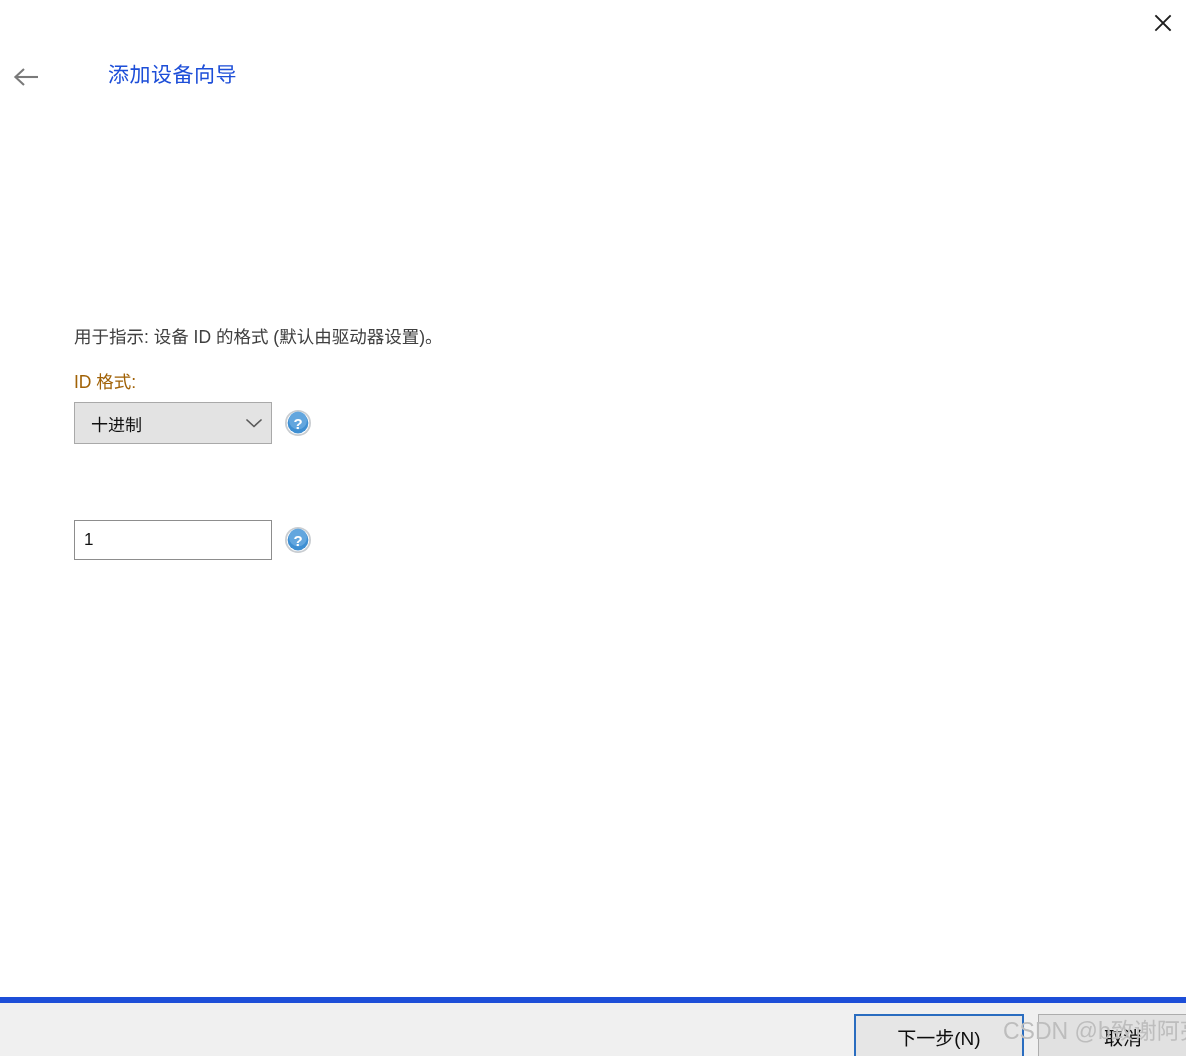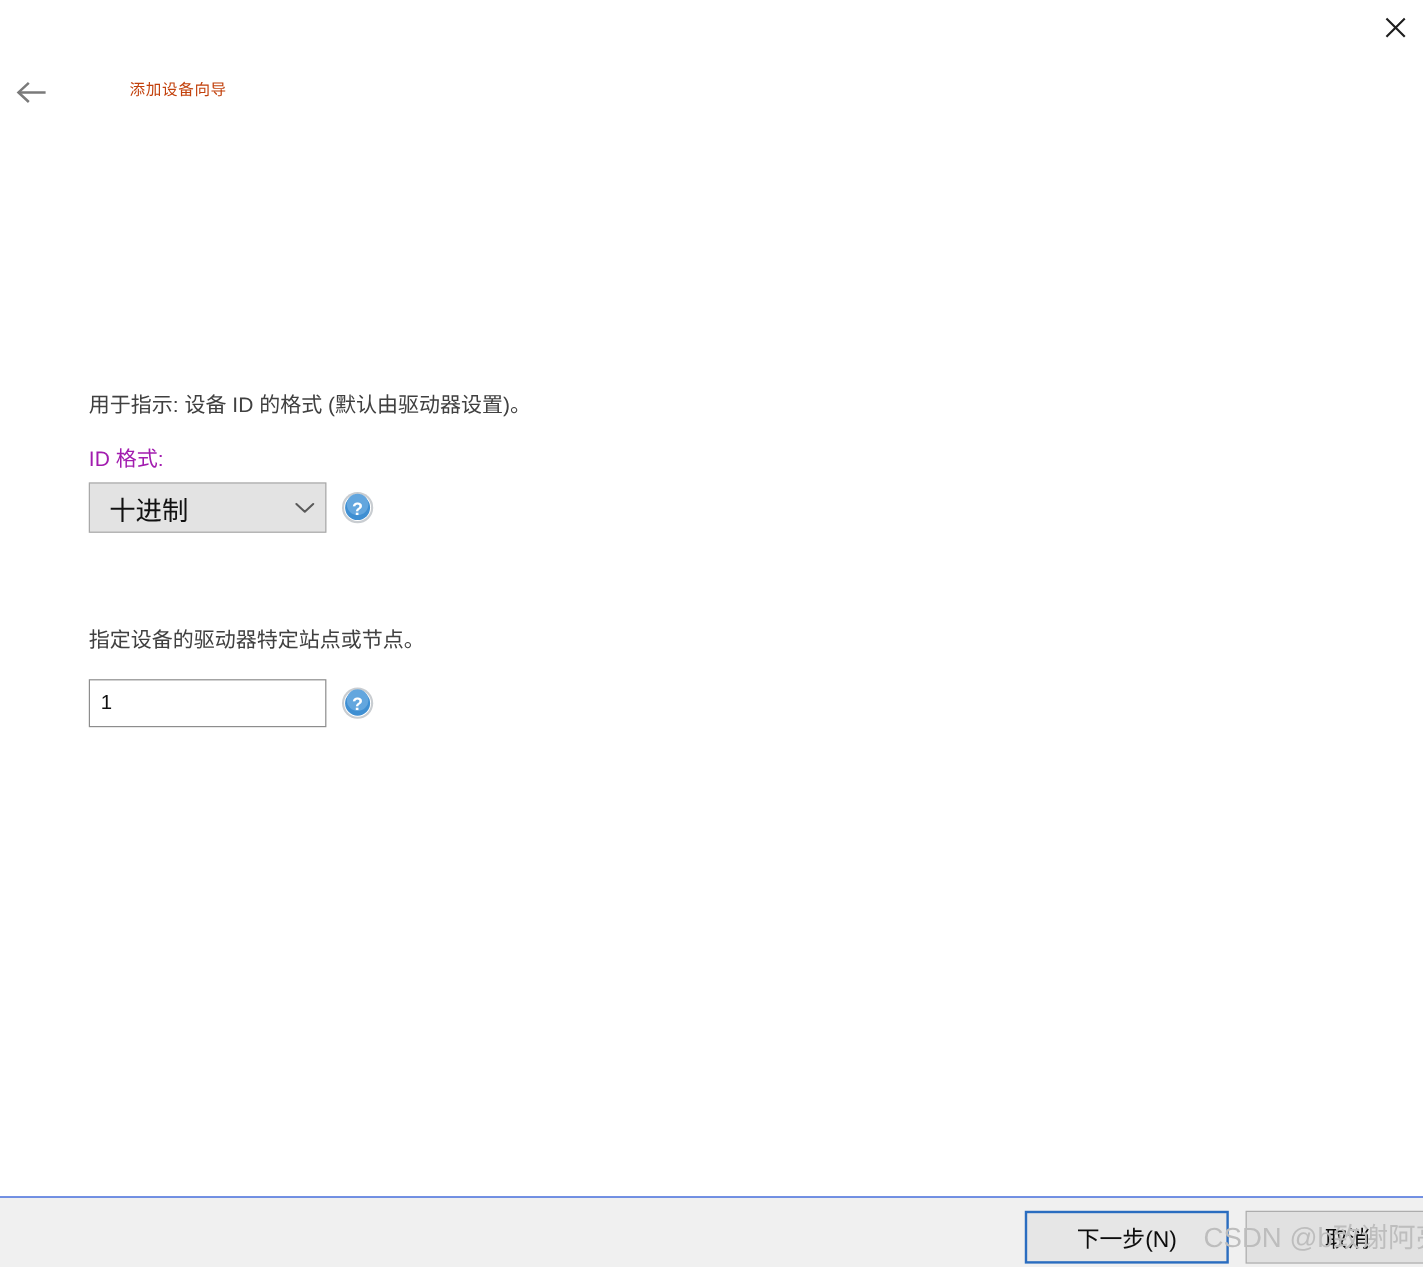--- a/index.html
+++ b/index.html
@@ -70,23 +70,23 @@
     cursor: pointer;
     background: transparent;
     border: none;
     padding: 0;
   }
   .back-button svg { display: block; }
   .wizard-title {
     position: absolute;
     left: 108px;
     top: 0;
-    font-size: 13px;
+    font-size: 21px;
     line-height: 38px;
-    color: #c2410c;
+    color: #1d4ed8;
     letter-spacing: 0.5px;
     white-space: nowrap;
   }
 
   
   .wizard-body {
     position: relative;
     flex: 1 1 auto;
     background: #ffffff;
     padding: 0;
@@ -99,21 +99,21 @@
   .description {
     font-size: 17.5px;
     line-height: 26px;
     color: #404040;
     margin: 0 0 20px 0;
     white-space: nowrap;
   }
   .field-label {
     font-size: 17.5px;
     line-height: 24px;
-    color: #a21caf;
+    color: #a16207;
     margin: 0 0 8px 0;
     white-space: nowrap;
   }
 
   .control-row {
     display: flex;
     align-items: center;
     gap: 12px;
   }
 
@@ -127,21 +127,21 @@
     border: 1px solid #a9a9a9;
     display: flex;
     align-items: center;
     cursor: pointer;
     font-family: inherit;
     padding: 0;
   }
   .combo-value {
     flex: 1 1 auto;
     padding-left: 16px;
-    font-size: 22px;
+    font-size: 17px;
     color: #111111;
     text-align: left;
     white-space: nowrap;
     overflow: hidden;
   }
   .combo-arrow {
     width: 34px;
     display: flex;
     align-items: center;
     justify-content: center;
@@ -176,21 +176,21 @@
   .help-icon svg { display: block; }
 
   
   .footer {
     position: absolute;
     left: 0;
     right: 0;
     bottom: 0;
     height: 59px;
     background: #f0f0f0;
-    border-top: 1px solid #1d4ed8;
+    border-top: 6px solid #1d4ed8;
     box-sizing: border-box;
   }
   .footer-buttons {
     position: absolute;
     right: -22px;
     top: 11px;
     display: flex;
     gap: 14px;
     align-items: flex-start;
   }
@@ -276,21 +276,20 @@
             <circle cx="14" cy="14" r="11.2" fill="#ffffff"></circle>
             <circle cx="14" cy="14" r="10.4" fill="#3f8fd2"></circle>
             <circle cx="14" cy="11.4" r="9" fill="#63a6de"></circle>
             <text x="14" y="20" text-anchor="middle" font-family="Liberation Sans, sans-serif" font-size="15" font-weight="bold" fill="#ffffff">?</text>
           </svg>
         </button>
       </div>
     </div>
 
     <div class="section section-2">
-      <p class="description">指定设备的驱动器特定站点或节点。</p>
       <div class="control-row">
         <input class="text-input" type="text" value="1" placeholder="" style="">
         <button class="help-icon" aria-label="Help">
           <svg width="28" height="28" viewBox="0 0 28 28" aria-hidden="true">
             <circle cx="14" cy="14" r="13" fill="#c9cdd1"></circle>
             <circle cx="14" cy="14" r="11.2" fill="#ffffff"></circle>
             <circle cx="14" cy="14" r="10.4" fill="#3f8fd2"></circle>
             <circle cx="14" cy="11.4" r="9" fill="#63a6de"></circle>
             <text x="14" y="20" text-anchor="middle" font-family="Liberation Sans, sans-serif" font-size="15" font-weight="bold" fill="#ffffff">?</text>
           </svg>

